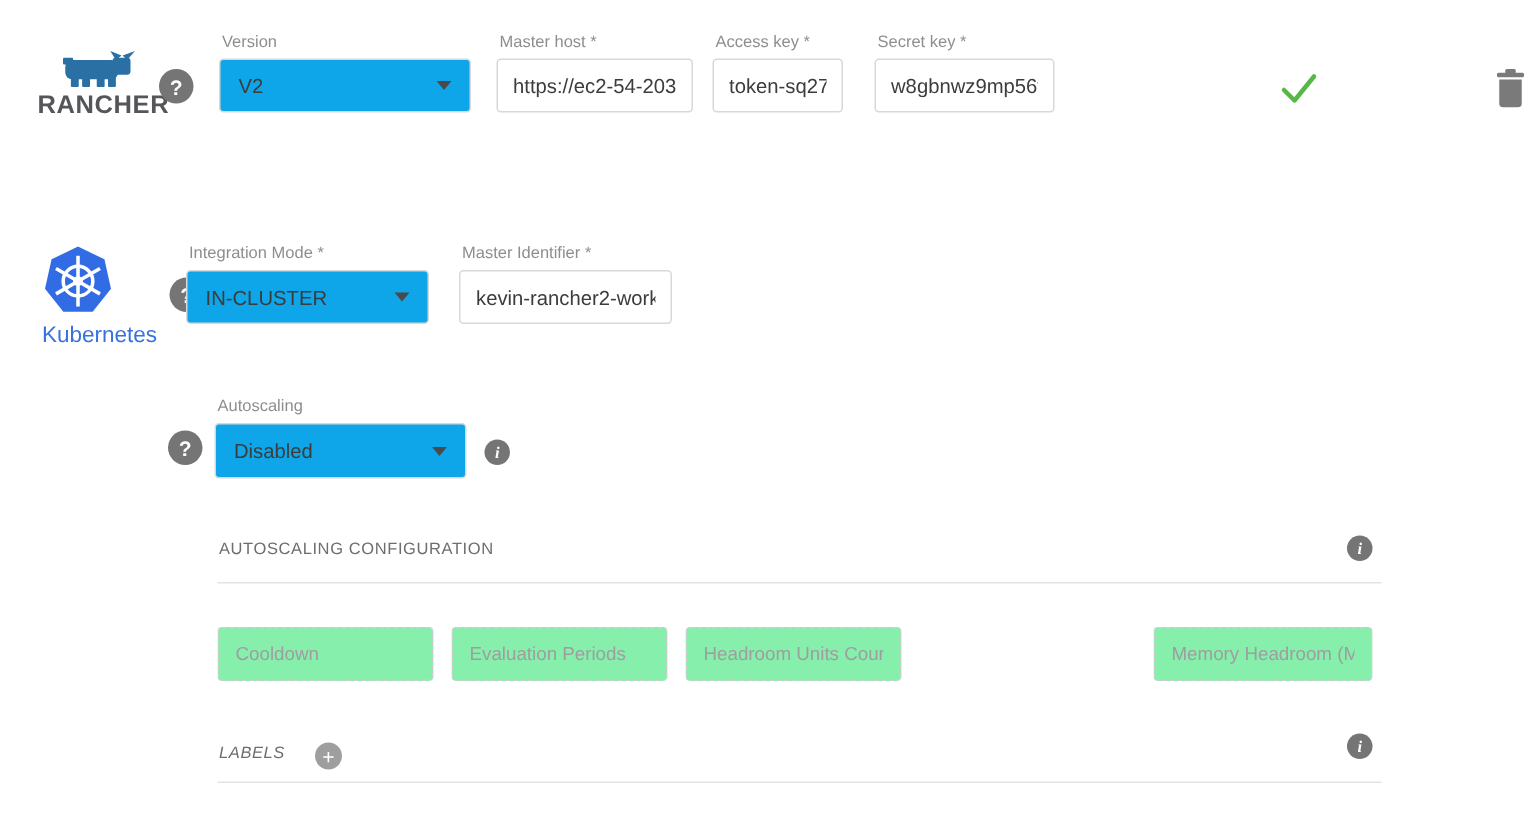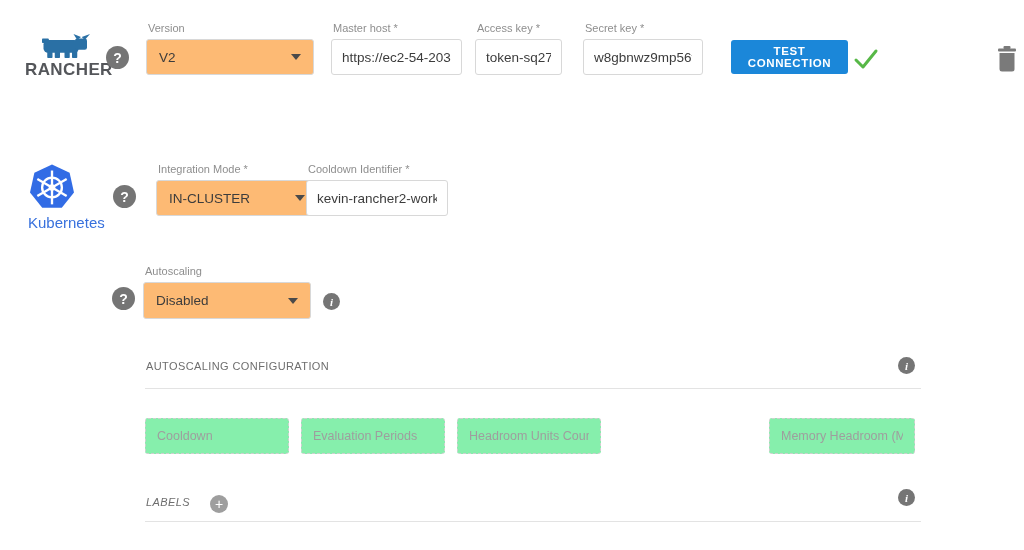--- a/index.html
+++ b/index.html
@@ -22,21 +22,21 @@
     width: 100%; height: 100%;
     border: 1px solid #d8d8d8; border-radius: 3px;
     background: #fff; color: #3c3c3c;
     font-family: "Liberation Sans", sans-serif;
     font-size: 13.5px; padding: 0 10px; outline: none;
     text-overflow: clip; overflow: hidden;
   }
   .select-box {
     width: 100%; height: 100%;
     border: 1px solid #d8d8d8; border-radius: 3px;
-    background: #fdba74; display: flex; align-items: center;
+    background: #0ea5e9; display: flex; align-items: center;
     padding: 0 12px; cursor: pointer; font-size: 13.5px; color: #3c3c3c;
   }
   .select-box .caret {
     margin-left: auto; width: 0; height: 0;
     border-left: 5px solid transparent; border-right: 5px solid transparent;
     border-top: 6px solid #4a4a4a;
   }
 
   
   .circle-icon {
@@ -120,23 +120,20 @@
   <div class="abs" style="left:475px; top:39px; width:87px; height:36px;">
     <span class="field-label">Access key *</span>
     <input class="text-input" type="text" value="token-sq27v" style="">
   </div>
 
   <div class="abs" style="left:583px; top:39px; width:120px; height:36px;">
     <span class="field-label">Secret key *</span>
     <input class="text-input" type="text" value="w8gbnwz9mp56vf2" style="">
   </div>
 
-  <div class="abs" style="left:731px; top:40px; width:117px; height:34px;">
-    <button class="primary-btn">TEST CONNECTION</button>
-  </div>
 
   <svg class="abs" style="left:853px; top:47px;" width="26" height="24" viewBox="0 0 26 24">
     <polyline points="3,13 10,20 23,4" fill="none" stroke="#57b847" stroke-width="3" stroke-linecap="round" stroke-linejoin="round"></polyline>
   </svg>
 
   <svg class="abs" style="left:997px; top:46px; cursor:pointer;" width="20" height="26" viewBox="0 0 20 26">
     <g fill="#7a7a7a">
       <rect x="6.5" y="0" width="7" height="3" rx="1"></rect>
       <rect x="1" y="2.5" width="18" height="3" rx="1"></rect>
       <path d="M2.5 7 h15 v16 a2.5 2.5 0 0 1 -2.5 2.5 h-10 a2.5 2.5 0 0 1 -2.5 -2.5 Z"></path>
@@ -157,30 +154,30 @@
       </g>
       <circle cx="50" cy="52" r="7" fill="#ffffff"></circle>
     </svg>
     <span class="k8s-caption">Kubernetes</span>
   </div>
 
   <div class="abs circle-icon help-circle" style="left:113px; top:185px;">
     <span>?</span>
   </div>
 
-  <div class="abs" style="left:156px; top:180px; width:162px; height:36px;">
+  <div class="abs" style="left:124px; top:180px; width:162px; height:36px;">
     <span class="field-label">Integration Mode *</span>
     <div class="select-box">
       <span>IN-CLUSTER</span>
       <span class="caret"></span>
     </div>
   </div>
 
   <div class="abs" style="left:306px; top:180px; width:142px; height:36px;">
-    <span class="field-label">Cooldown Identifier *</span>
+    <span class="field-label">Master Identifier *</span>
     <input class="text-input" type="text" value="kevin-rancher2-workers" style="">
   </div>
 
   <div class="abs circle-icon help-circle" style="left:112px; top:287px;">
     <span>?</span>
   </div>
 
   <div class="abs" style="left:143px; top:282px; width:168px; height:37px;">
     <span class="field-label">Autoscaling</span>
     <div class="select-box">

